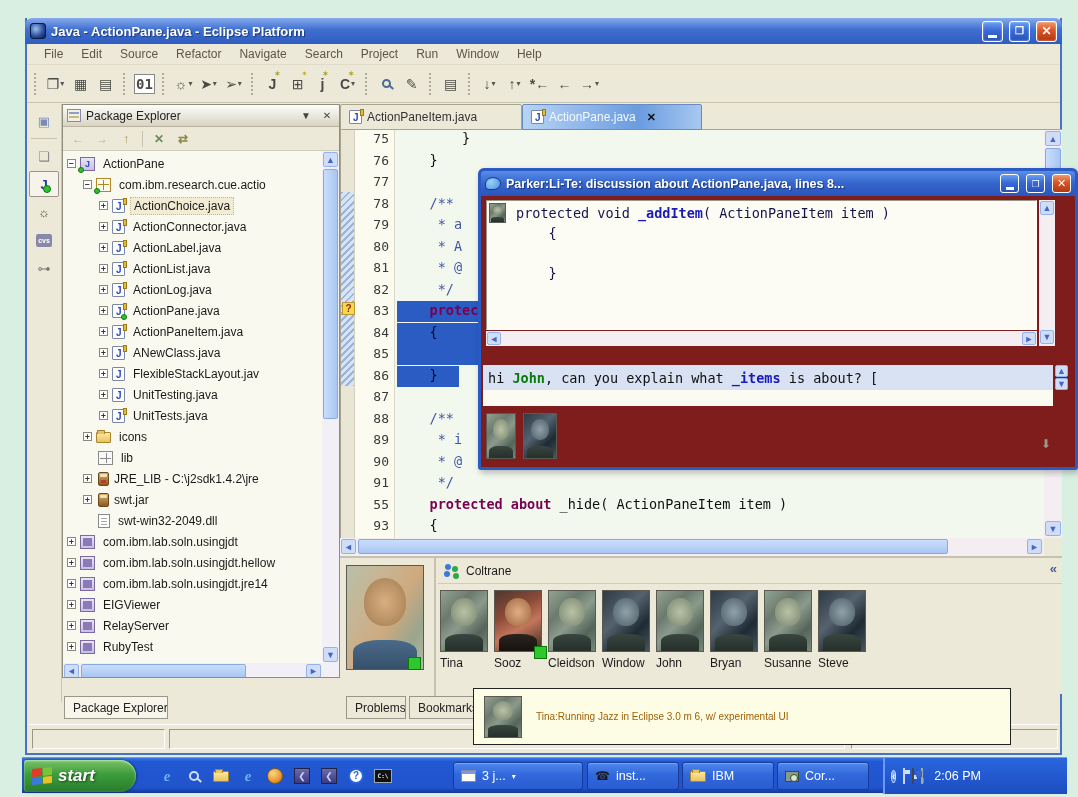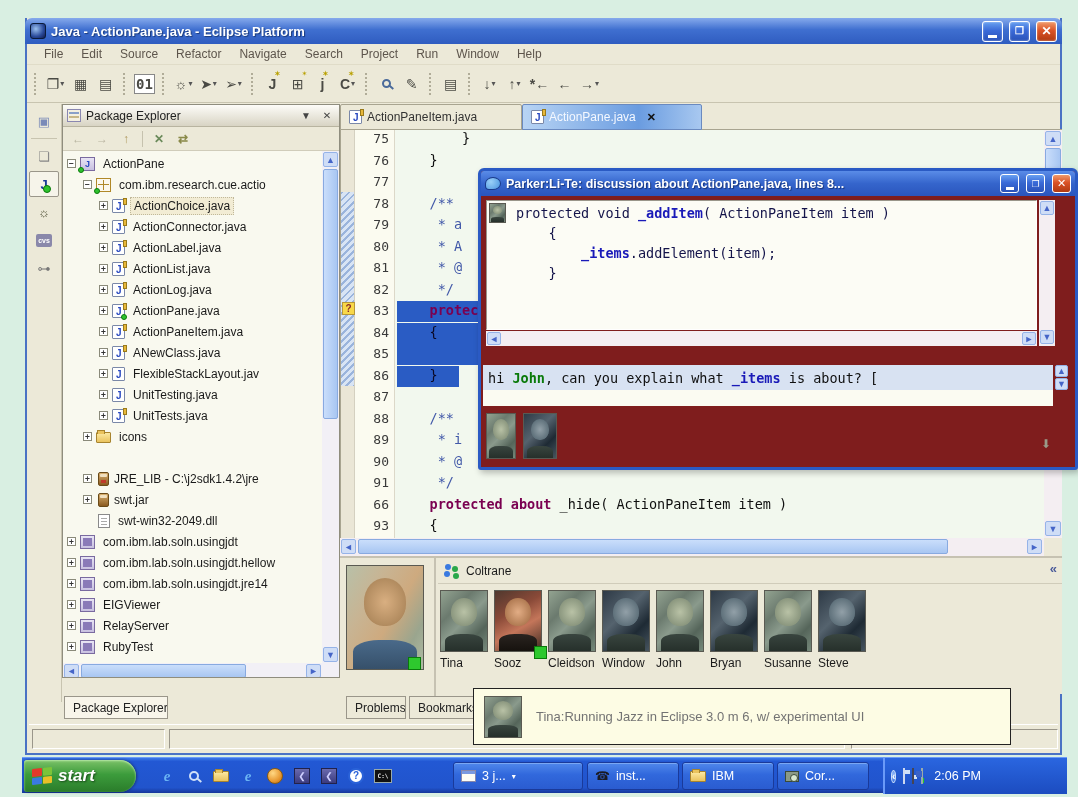--- a/index.html
+++ b/index.html
@@ -172,21 +172,21 @@
 .mname2{color:#0a7a0a;font-weight:bold}
 #cmsgsb{position:absolute;left:574px;top:194px;width:14px;height:26px}
 #cwhite{position:absolute;left:2px;top:219px;width:570px;height:16px;background:#fbfbf2}
 #cav1{position:absolute;left:5px;top:242px;width:30px;height:46px}
 #cav2{position:absolute;left:42px;top:242px;width:34px;height:46px}
 #cdown{position:absolute;left:560px;top:266px;color:#9a9a88;font-size:12px}
 
 
 #tooltip{position:absolute;left:473px;top:688px;width:538px;height:57px;background:#fdfce4;border:1px solid #222;z-index:60;display:flex;align-items:center;gap:14px;padding:4px 10px}
 #tooltip .photo{width:38px;height:42px;flex:none}
-#tooltip .t{font-size:13px;color:#737373}
+#tooltip .t{font-size:10px;color:#a16207}
 
 
 #taskbar{position:absolute;left:22px;top:757px;width:1045px;height:36px;background:linear-gradient(#3a77e8,#2258d4 10%,#2154cc 85%,#15379a);border-top:1px solid #6a9af8;z-index:40}
 #startbtn{position:absolute;left:2px;top:2px;width:112px;height:32px;border-radius:3px 16px 16px 3px;background:linear-gradient(#7cc268,#3c9c3c 45%,#2a7c2a);box-shadow:inset 0 1px 2px #b8e8a8,1px 0 3px rgba(0,0,0,.4);display:flex;align-items:center;gap:6px;padding-left:8px;cursor:default}
 #startbtn .label{color:#fff;font:bold italic 17px "Liberation Sans",sans-serif;text-shadow:1px 1px 2px #1a4a1a}
 .flag{width:20px;height:16px;display:grid;grid-template:1fr 1fr/1fr 1fr;gap:1px;transform:skewY(-6deg)}
 .flag i{border-radius:1px}
 .f1{background:#e23a2a}.f2{background:#7ac43a}.f3{background:#3a7ae0}.f4{background:#e8c028}
 #ql{position:absolute;left:136px;top:0;height:36px;display:flex;align-items:center;gap:9px}
 .ql{width:18px;height:18px;display:flex;align-items:center;justify-content:center;cursor:default}
@@ -446,20 +446,25 @@
           <span class="ti ti-jfile">
             <i class="gold"></i>
           </span>
           <span class="lbl">UnitTests.java</span>
         </div>
         <div class="trow" style="top: 275px; padding-left: 20px;">
           <span class="exp">+</span>
           <span class="ti ti-folder"></span>
           <span class="lbl">icons</span>
         </div>
+        <div class="trow" style="top: 296px; padding-left: 20px;">
+          <span class="exp-ph"></span>
+          <span class="ti ti-grid"></span>
+          <span class="lbl">lib</span>
+        </div>
         <div class="trow" style="top: 317px; padding-left: 20px;">
           <span class="exp">+</span>
           <span class="ti ti-jar2"></span>
           <span class="lbl">JRE_LIB - C:\j2sdk1.4.2\jre</span>
         </div>
         <div class="trow" style="top: 338px; padding-left: 20px;">
           <span class="exp">+</span>
           <span class="ti ti-jar"></span>
           <span class="lbl">swt.jar</span>
         </div>
@@ -602,21 +607,21 @@
           </div>
           <div class="cl" style="top: 320.5px;">
             <span class="num">90</span>
             <span class="code"><span>     </span><span class="cm">* @</span></span>
           </div>
           <div class="cl" style="top: 342px;">
             <span class="num">91</span>
             <span class="code"><span>     </span><span class="cm">*/</span></span>
           </div>
           <div class="cl" style="top: 363.5px;">
-            <span class="num">66</span>
+            <span class="num">55</span>
             <span class="code"><span>    </span><span class="kw">protected</span><span> </span><span class="kw">about</span><span> _hide( ActionPaneItem item )</span></span>
           </div>
           <div class="cl" style="top: 385px;">
             <span class="num">93</span>
             <span class="code"><span>    {</span></span>
           </div>
         </div>
       <div id="evscroll">
           <span class="sbtn" style="left: 1px; top: 1px; width: 16px; height: 15px;">▲</span>
           <span class="sbtn" style="left: 1px; top: 391px; width: 16px; height: 15px;">▼</span>
@@ -696,21 +701,20 @@
     <span class="bubble"></span>
     <span class="t">Parker:Li-Te: discussion about ActionPane.java, lines 8...</span>
     <span class="cwb minb"></span>
     <span class="cwb restb"></span>
     <span class="cwb close closeb"></span>
   </div>
   <div id="ccode">
     <span class="photo p2"></span>
   <div class="ccl" style="top: 2px;"><span>protected void </span><span class="var">_addItem</span><span>( ActionPaneItem item )</span></div>
       <div class="ccl" style="top: 22px;"><span>    {</span></div>
-      <div class="ccl" style="top: 42px;"><span>        </span><span class="var">_items</span><span>.addElement(item);</span></div>
       <div class="ccl" style="top: 62px;"><span>    }</span></div>
     </div>
   <div id="cvscroll">
       <span class="sbtn" style="left: 1px; top: 1px; width: 14px; height: 14px;">▲</span>
       <span class="sbtn" style="left: 1px; top: 130px; width: 14px; height: 14px;">▼</span>
     </div>
   <div id="chscroll">
       <span class="sbtn" style="left: 1px; top: 1px; width: 14px; height: 13px;">◄</span>
       <span class="sbtn" style="left: 536px; top: 1px; width: 14px; height: 13px;">►</span>
     </div>

